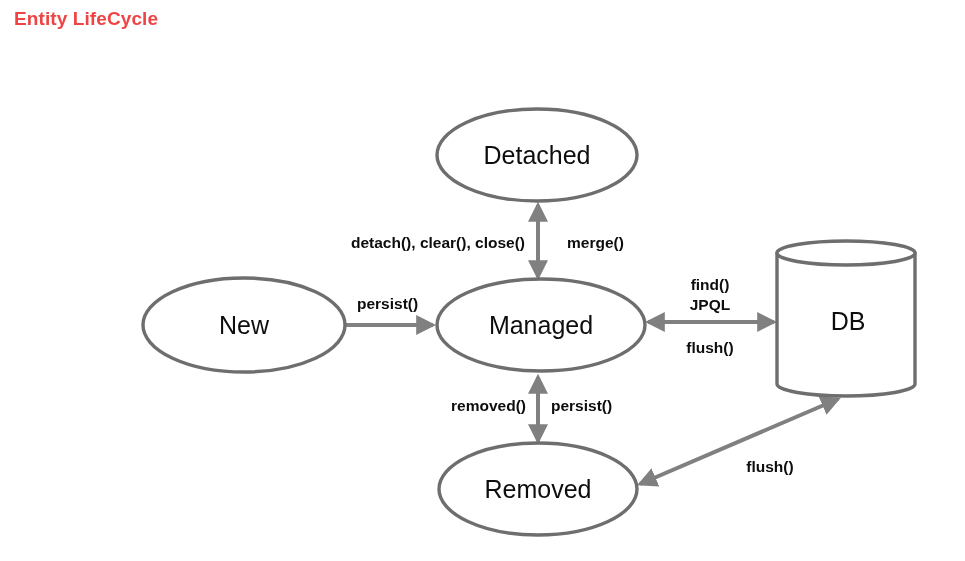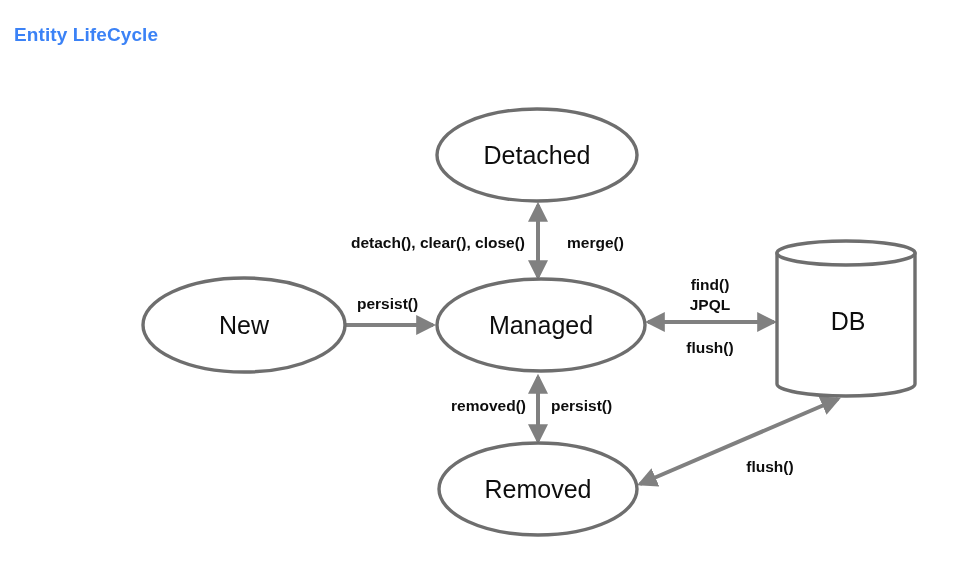--- a/index.html
+++ b/index.html
@@ -15,23 +15,22 @@
     font-family: "Liberation Sans", sans-serif;
     color: #111111;
   }
   #page-title {
     position: absolute;
     left: 14px;
     top: 8px;
     font-size: 19px;
     font-weight: bold;
     letter-spacing: 0.1px;
-    color: #3b82f6;
+    color: #ef4444;
     white-space: nowrap;
-    margin-top: 16px;
   }
   #diagram-canvas {
     position: absolute;
     left: 0;
     top: 0;
     width: 965px;
     height: 561px;
   }
   .node-label {
     font-family: "Liberation Sans", sans-serif;

